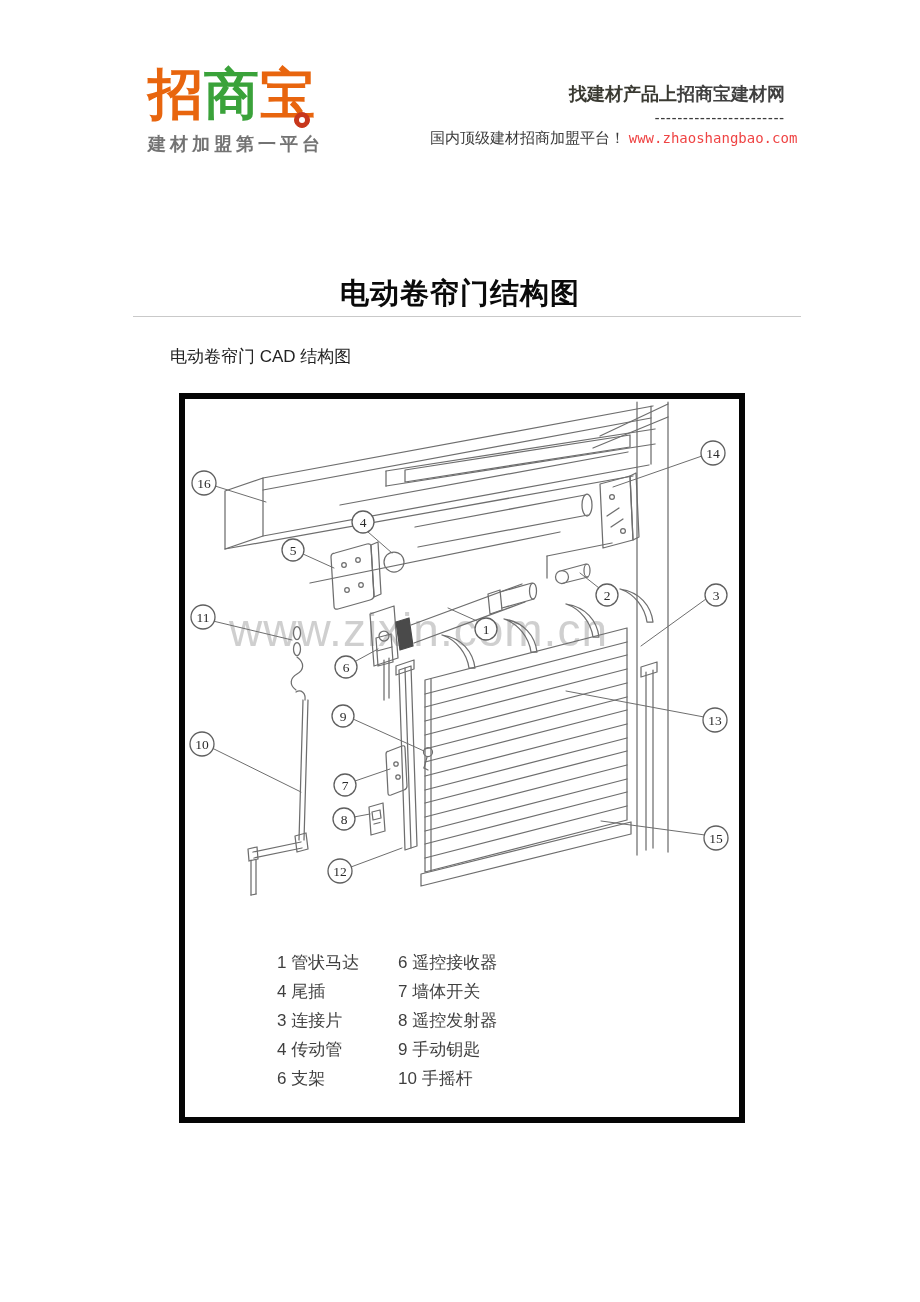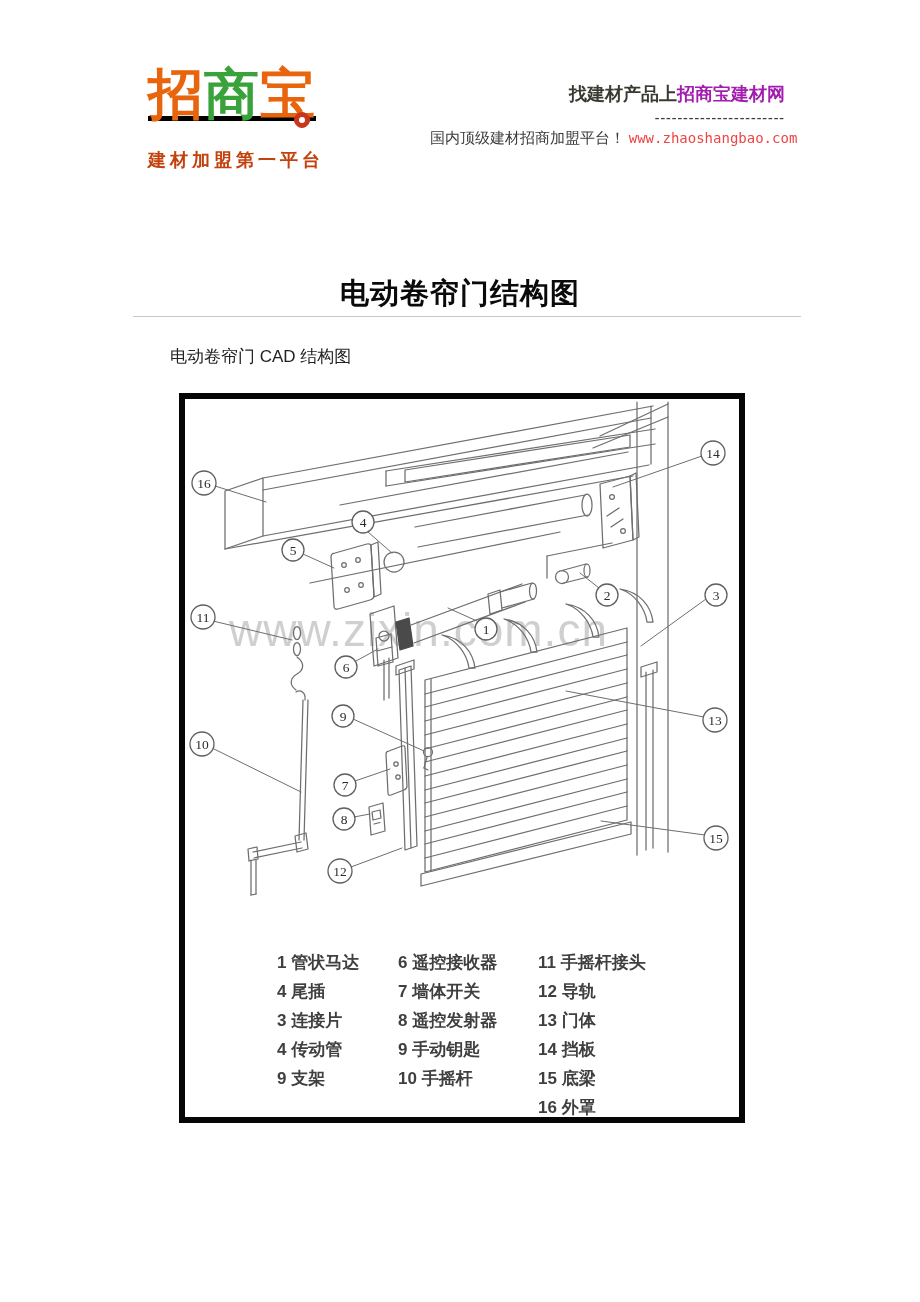--- a/index.html
+++ b/index.html
@@ -2,30 +2,30 @@
 <html><head>
 <meta charset="utf-8">
 <style>
   html,body{margin:0;padding:0;}
   body{
     width:920px;height:1302px;position:relative;background:#ffffff;
     font-family:"Liberation Sans",sans-serif;overflow:hidden;
   }
   
   .logo{position:absolute;left:148px;top:64px;}
-  .logo-chars{font-weight:bold;font-size:55px;line-height:60px;letter-spacing:1px;font-family:"Liberation Sans",sans-serif;text-decoration:underline;}
+  .logo-chars{font-weight:bold;font-size:55px;line-height:60px;letter-spacing:1px;font-family:"Liberation Sans",sans-serif;}
   .logo-c1,.logo-c3{color:#e8650e;}
   .logo-c2{color:#3aa23a;}
   .logo-badge{position:absolute;left:146px;top:48px;width:14px;height:14px;border-radius:50%;
     background:#c8371c;border:1px solid #c8371c;}
   .logo-badge::after{content:"";position:absolute;left:4px;top:4px;width:6px;height:6px;border-radius:50%;background:#ffffff;}
-  .logo-tagline{margin-top:24px;font-size:18px;color:#c2410c;letter-spacing:4px;font-weight:bold;font-family:"Liberation Sans",sans-serif;}
+  .logo-tagline{margin-top:8px;font-size:18px;color:#737373;letter-spacing:4px;font-weight:bold;font-family:"Liberation Sans",sans-serif;}
   .header-right{position:absolute;left:430px;top:82px;width:355px;text-align:right;font-family:"Liberation Serif",serif;}
   .hr-line1{font-size:18px;color:#3a3a32;font-weight:bold;white-space:nowrap;}
-  .hr-line1 .brand{color:#a21caf;}
+  .hr-line1 .brand{color:#404040;}
   .hr-divider{font-size:14px;font-weight:bold;color:#3c3c3c;letter-spacing:1px;line-height:14px;margin:5px 0 4px 0;white-space:nowrap;}
   .hr-line2{font-size:15px;color:#3a3a3a;white-space:nowrap;}
   .hr-line2 .url{color:#ef4444;font-family:"DejaVu Sans Mono",monospace;font-size:14px;}
   
   .doc-title{position:absolute;left:0;top:274px;width:920px;text-align:center;
     font-size:29px;font-weight:bold;color:#0a0a0a;letter-spacing:1px;}
   .title-rule{position:absolute;left:133px;top:316px;width:668px;border-top:1px solid #c9c9c9;}
   .doc-caption{position:absolute;left:170px;top:345px;font-family:Liberation Sans, sans-serif;font-size:17px;color:#222222;}
   
   .diagram{position:absolute;left:179px;top:393px;width:566px;height:730px;
@@ -33,21 +33,21 @@
   .watermark{position:absolute;left:44px;top:204px;font-size:46px;color:#8f8f8f;opacity:.42;
     letter-spacing:1px;white-space:nowrap;font-family:"Liberation Sans",sans-serif;}
   .diagram svg{position:absolute;left:0;top:0;}
   .dwg line,.dwg path,.dwg polygon,.dwg circle,.dwg ellipse{
     stroke:#6e6e6e;stroke-width:1.25;fill:none;stroke-linecap:round;stroke-linejoin:round;}
   .dwg .dark{fill:#4a4a4a;stroke:#4a4a4a;}
   .dwg .leader{stroke-width:1;}
   .dwg .co circle{fill:#ffffff;stroke:#5f5f5f;stroke-width:1.3;}
   .dwg .co text{fill:#2b2b2b;stroke:none;font-family:"Liberation Serif",serif;font-size:13.5px;text-anchor:middle;}
   .legend-col{position:absolute;font-size:17px;line-height:29px;color:#3f3f3f;white-space:nowrap;
-    font-family:"Liberation Sans",sans-serif;font-weight:bold;}
+    font-family:"Liberation Sans",sans-serif;}
   .legend-col div{height:29px;}
   .lc1{left:92px;top:549px;}
   .lc2{left:213px;top:549px;}
   .lc3{left:353px;top:549px;}
 </style>
 </head>
 <body>
 
 <div class="logo">
   <div class="logo-chars"><span class="logo-c1">招</span><span class="logo-c2">商</span><span class="logo-c3">宝</span></div>
@@ -312,30 +312,22 @@
         <circle cx="204" cy="483" r="12"></circle>
         <text x="204" y="487.5">16</text>
       </g>
   </svg>
 
   <div class="legend-col lc1">
     <div>1 管状马达</div>
     <div>4 尾插</div>
     <div>3 连接片</div>
     <div>4 传动管</div>
-    <div>9 支架</div>
+    <div>6 支架</div>
   </div>
   <div class="legend-col lc2">
     <div>6 遥控接收器</div>
     <div>7 墙体开关</div>
     <div>8 遥控发射器</div>
     <div>9 手动钥匙</div>
     <div>10 手摇杆</div>
   </div>
-  <div class="legend-col lc3">
-    <div>11 手摇杆接头</div>
-    <div>12 导轨</div>
-    <div>13 门体</div>
-    <div>14 挡板</div>
-    <div>15 底梁</div>
-    <div>16 外罩</div>
-  </div>
 </div>
 
 </body></html>

